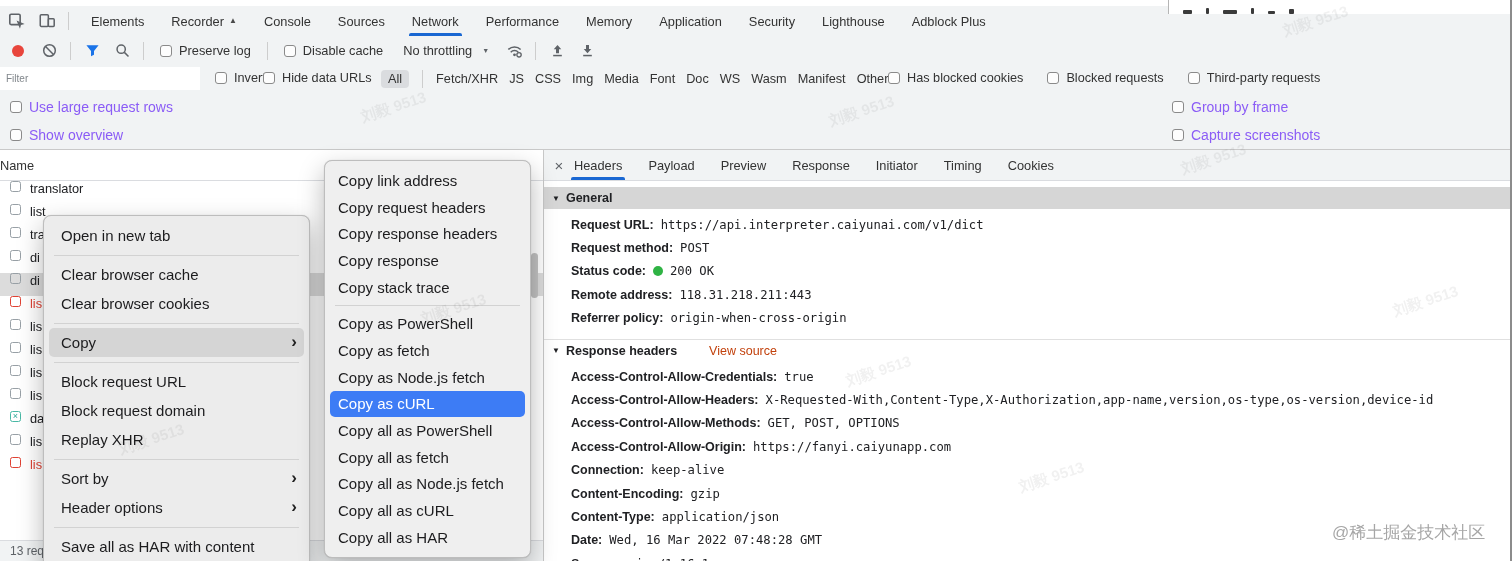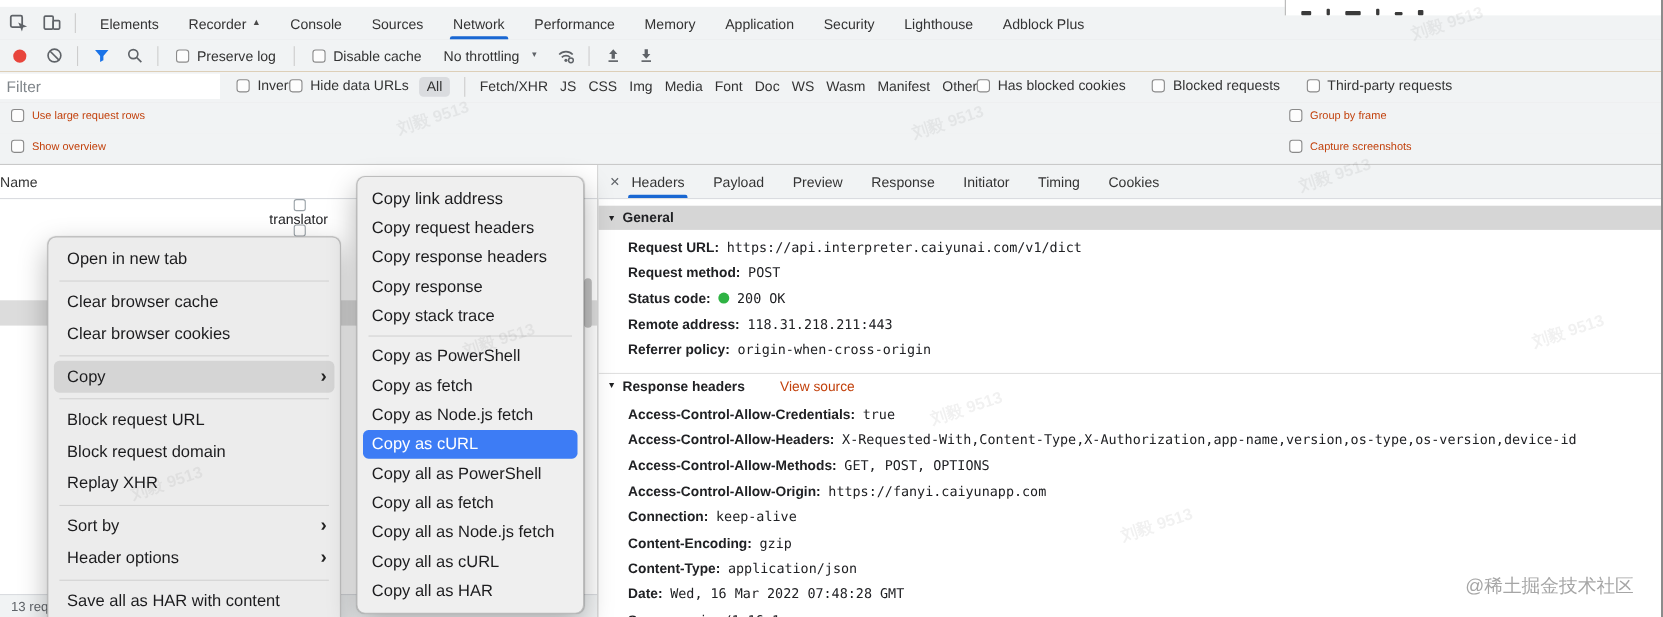--- a/index.html
+++ b/index.html
@@ -31,41 +31,41 @@
   .ico{width:18px;height:18px;display:flex;align-items:center;justify-content:center;margin:0 6px;}
   .cb{width:12px;height:12px;border:1.2px solid #8a8a8a;border-radius:3px;background:#fdfdfd;flex:none;box-sizing:border-box;}
   .cbrow{display:flex;align-items:center;gap:7px;white-space:nowrap;}
   .throttle{display:flex;align-items:center;gap:10px;margin:0 10px;white-space:nowrap;}
   .drop-caret{font-size:7px;color:#5f6368;}
 
   
   .filterbar{position:absolute;left:0;top:65px;width:100%;height:28px;background:#f1f3f4;
         border-bottom:1px solid #e3e3e3;font-size:12.7px;color:#333;z-index:1;}
   .filter-input{position:absolute;left:0;top:2px;width:188px;height:23px;border:none;background:#fff;
-        font-family:"Liberation Sans",sans-serif;font-size:14px;padding:0 6px;outline:none;color:#202124;}
+        font-family:"Liberation Sans",sans-serif;font-size:10px;padding:0 6px;outline:none;color:#202124;}
   .filter-input::placeholder{color:#80868b;}
   .f-invert{position:absolute;left:215px;top:6px;}
   .f-hide{position:absolute;left:263px;top:6px;}
   .f-types{position:absolute;left:381px;top:0;height:28px;display:flex;align-items:center;gap:11px;}
   .ftype{white-space:nowrap;}
   .ftype.active{background:#dadcdf;border-radius:4px;padding:2px 7px;}
   .f-extra{position:absolute;left:888px;top:6px;display:flex;gap:24px;}
 
   
-  .optrow{position:absolute;left:0;width:100%;height:28px;background:#f1f3f4;font-size:10px;color:#c2410c;z-index:1;}
+  .optrow{position:absolute;left:0;width:100%;height:28px;background:#f1f3f4;font-size:14px;color:#8b5cf6;z-index:1;}
   .optrow.r1{top:93px;border-bottom:1px solid #e8e8e8;}
   .optrow.r2{top:121px;border-bottom:1px solid #c9c9c9;height:28px;}
   .opt-left{position:absolute;left:10px;top:6px;}
   .opt-right{position:absolute;left:1172px;top:6px;}
 
   
   .left-panel{position:absolute;left:0;top:150px;width:543px;bottom:0;background:#fff;z-index:2;}
   .name-header{height:30px;display:flex;align-items:center;font-size:12.8px;color:#333;
         border-bottom:1px solid #dadce0;}
-  .req-row{height:23px;display:flex;align-items:center;font-size:12.8px;color:#202124;flex-direction:column;}
+  .req-row{height:23px;display:flex;align-items:flex-start;font-size:12.8px;color:#202124;}
   .req-row.sel{background:#dcdcdc;}
   .req-icon{width:11px;height:11px;border:1.5px solid #98a0a6;border-radius:2.5px;margin:0 9px 0 10px;
         flex:none;box-sizing:border-box;display:flex;align-items:center;justify-content:center;}
   .req-row.err .req-icon{border-color:#df4234;}
   .req-row.err .req-label{color:#df4234;}
   .req-row.data .req-icon{border-color:#49b8a5;color:#2aa898;font-size:9px;line-height:9px;}
   .req-label{white-space:nowrap;}
   .summary-bar{position:absolute;left:0;bottom:0;width:543px;height:21px;background:#f1f3f4;
         border-top:1px solid #dadce0;display:flex;align-items:center;padding-left:10px;
         font-size:12px;color:#5f6368;box-sizing:border-box;}

